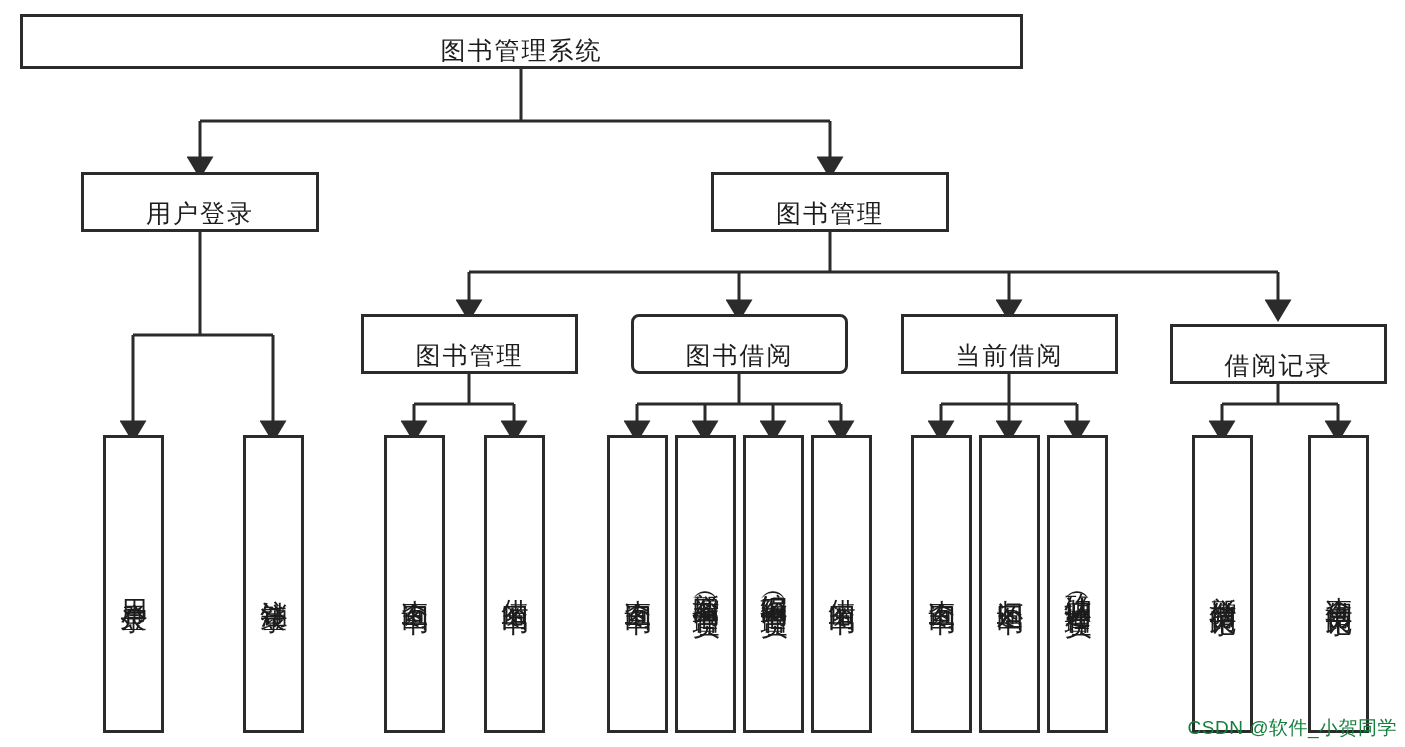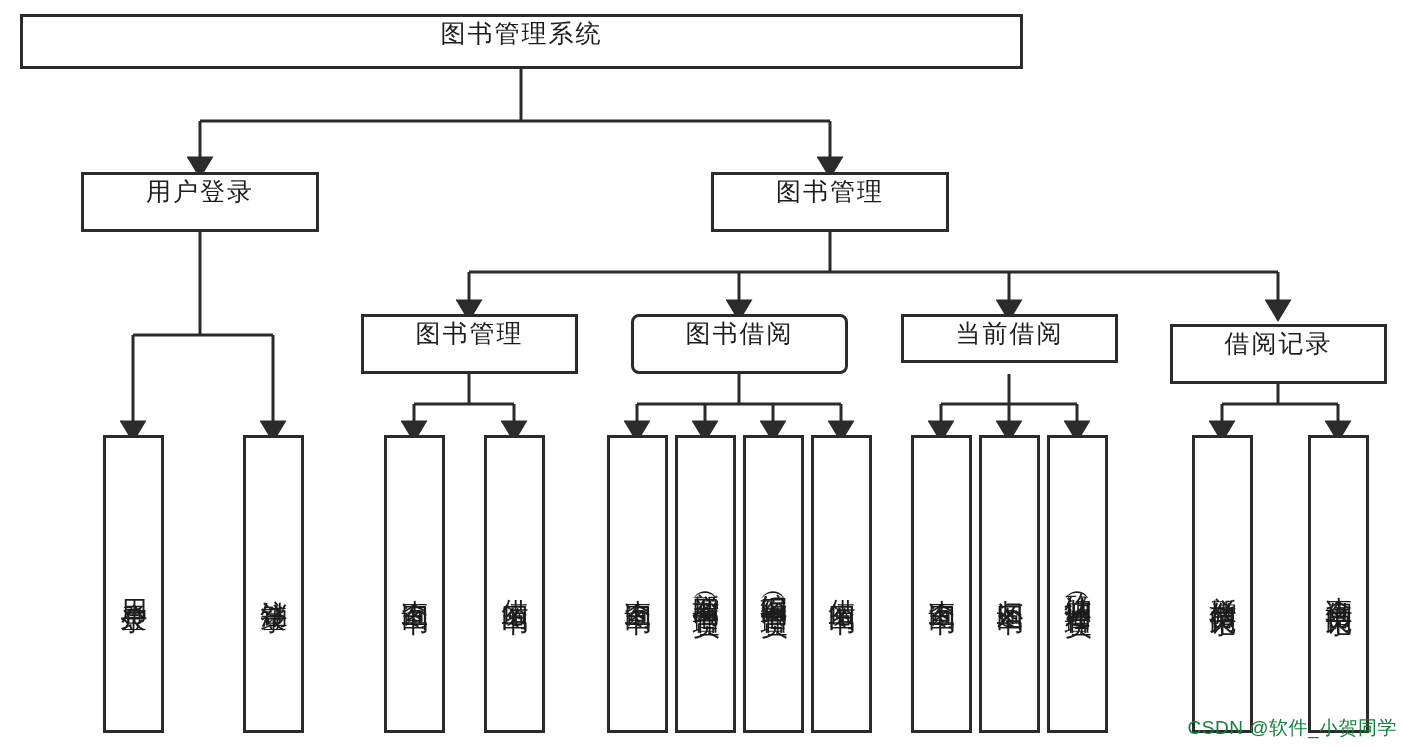--- a/index.html
+++ b/index.html
@@ -25,21 +25,21 @@
     width: 1405px;
     height: 747px;
     pointer-events: none;
   }
   .node {
     position: absolute;
     box-sizing: border-box;
     border: 3px solid #2b2b2b;
     background: #ffffff;
     display: flex;
-    align-items: flex-start;
+    align-items: flex-end;
     justify-content: center;
     text-align: center;
   }
   .node .label {
     display: block;
     line-height: 1.28;
     letter-spacing: 1px;
     color: #1c1c1c;
   }
   .node.horiz .label {
@@ -138,21 +138,21 @@
   <div class="node horiz" style="left:711px; top:172px; width:238px; height:60px;">
     <span class="label">图书管理</span>
   </div>
 
   <div class="node horiz" style="left:361px; top:314px; width:217px; height:60px;">
     <span class="label">图书管理</span>
   </div>
   <div class="node horiz" style="left:631px; top:314px; width:217px; height:60px;border-radius:8px;">
     <span class="label">图书借阅</span>
   </div>
-  <div class="node horiz" style="left:901px; top:314px; width:217px; height:49px;">
+  <div class="node horiz" style="left:901px; top:314px; width:217px; height:60px;">
     <span class="label">当前借阅</span>
   </div>
   <div class="node horiz" style="left:1170px; top:324px; width:217px; height:60px;">
     <span class="label">借阅记录</span>
   </div>
 
   <div class="node vert" style="left:103px; top:435px; width:61px; height:298px;">
     <span class="label">用户登录</span>
   </div>
   <div class="node vert" style="left:243px; top:435px; width:61px; height:298px;">

